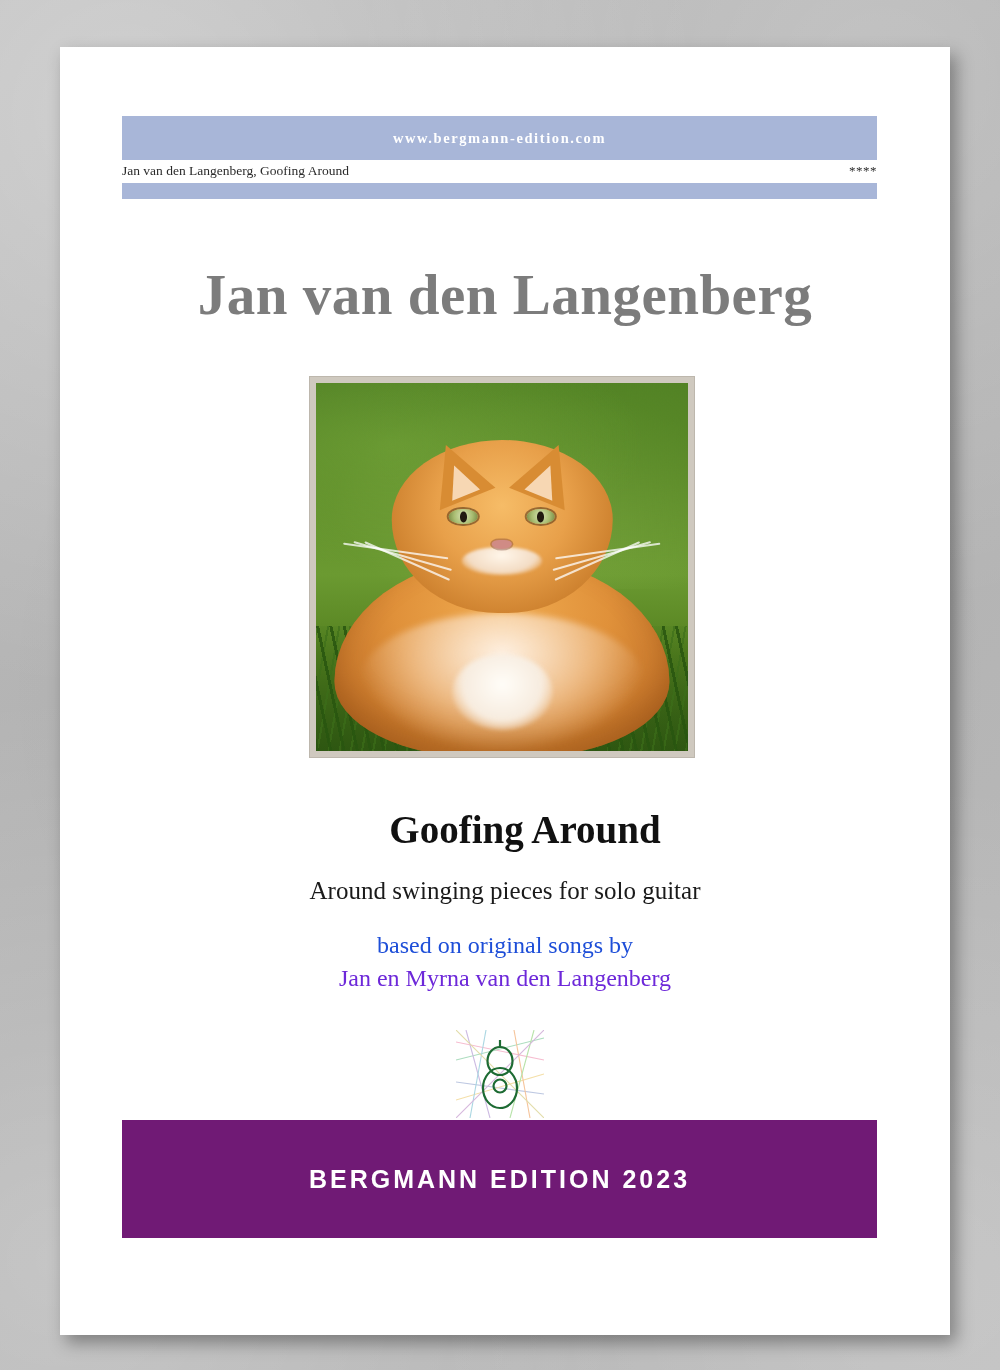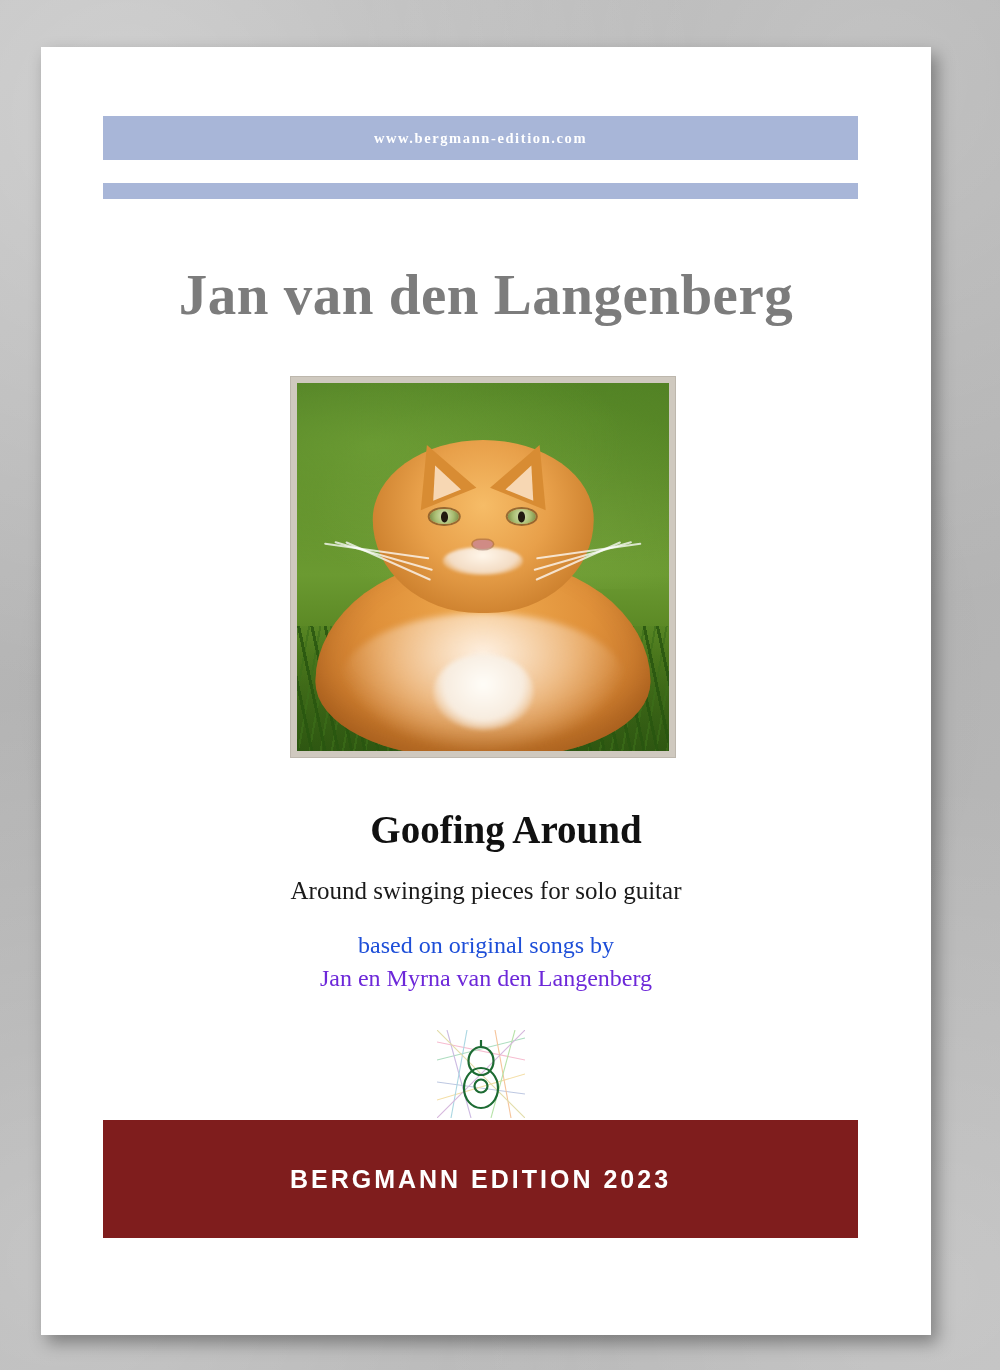--- a/index.html
+++ b/index.html
@@ -21,21 +21,21 @@
     background:
       radial-gradient(circle at 12% 8%, rgba(255,255,255,0.30), rgba(255,255,255,0) 38%),
       radial-gradient(circle at 88% 6%, rgba(255,255,255,0.22), rgba(255,255,255,0) 34%),
       radial-gradient(circle at 6% 92%, rgba(255,255,255,0.25), rgba(255,255,255,0) 36%),
       radial-gradient(circle at 94% 94%, rgba(255,255,255,0.18), rgba(255,255,255,0) 32%),
       radial-gradient(circle at 50% 50%, rgba(0,0,0,0.05), rgba(0,0,0,0) 60%),
       linear-gradient(135deg, #bdbdbd 0%, #b0b0b0 45%, #bbbbbb 100%);
   }
   .page {
     position: absolute;
-    left: 41px;
+    left: 60px;
     top: 47px;
     width: 890px;
     height: 1288px;
     background: #ffffff;
     box-shadow: 6px 8px 16px rgba(0,0,0,0.35);
   }
 
   
   .band {
     position: absolute;
@@ -319,21 +319,21 @@
     overflow: hidden;
   }
 
   
   .band-footer {
     position: absolute;
     left: 62px;
     top: 1073px;
     width: 755px;
     height: 118px;
-    background: #7f1d1d;
+    background: #701a75;
     display: flex;
     align-items: center;
     justify-content: center;
   }
   .band-footer .imprint {
     color: #ffffff;
     font-size: 25px;
     letter-spacing: 3px;
     font-family: "Liberation Sans", sans-serif;
     font-weight: bold;
@@ -343,20 +343,24 @@
 <body>
 
 <div class="bg-texture"></div>
 
 <div class="page">
 
   <div class="band band-top">
     <span class="url">www.bergmann-edition.com</span>
   </div>
 
+  <div class="header-line">
+    <span>Jan van den Langenberg, Goofing Around</span>
+    <span class="stars">****</span>
+  </div>
 
   <div class="band band-bottom"></div>
 
   <div class="composer">Jan van den Langenberg</div>
 
   <div class="cover-frame">
     <div class="cover-img">
       <div class="grass-bg"></div>
       <div class="grass-blur"></div>
       <div class="grass-blades"></div>

